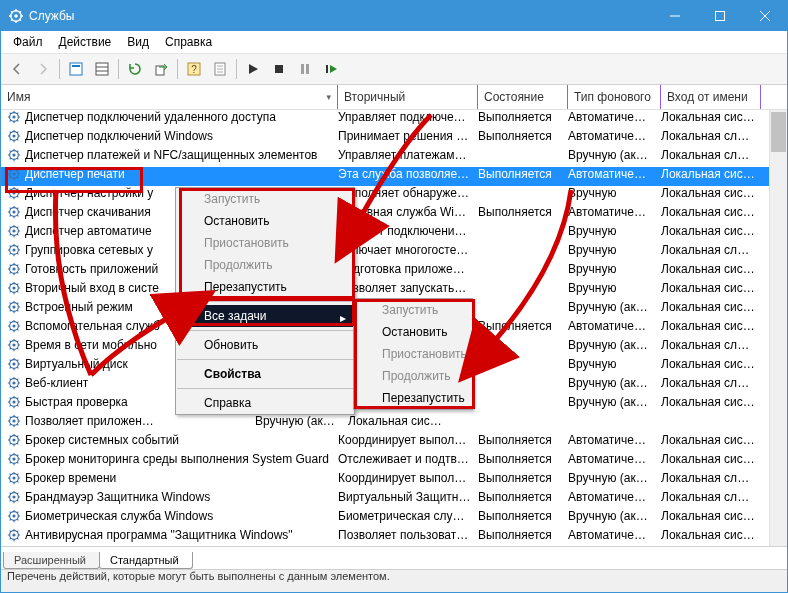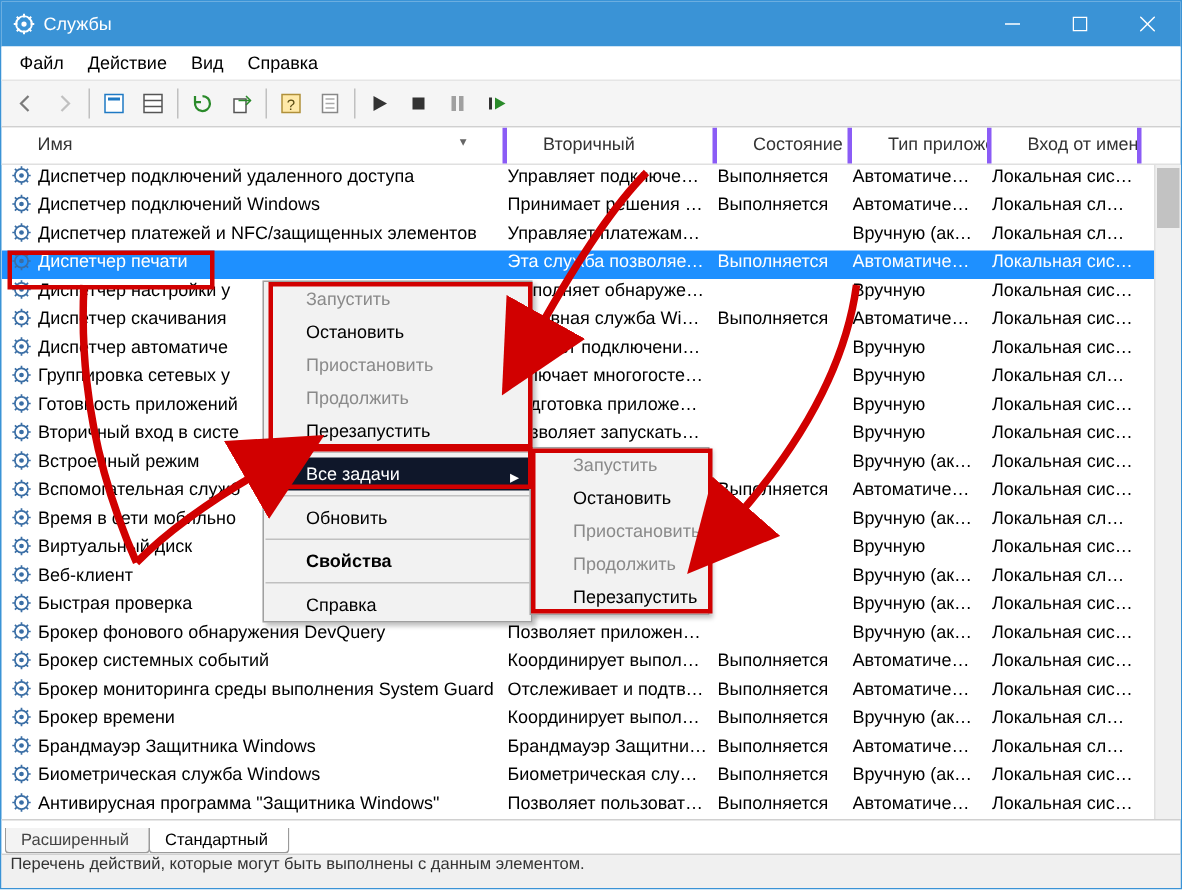--- a/index.html
+++ b/index.html
@@ -11,21 +11,21 @@
 .tbtn svg{width:10px;height:10px}
 .menubar{height:22px;background:#fff;display:flex;align-items:center;padding:0 4px;border-bottom:1px solid #e5e5e5}
 .menubar .mitem{padding:2px 8px;cursor:default}
 .menubar .mitem .ul{}
 .toolbar{height:30px;background:#f5f5f5;border-bottom:1px solid #d0d0d0;display:flex;align-items:center;padding:0 4px;gap:2px}
 .tbico{width:22px;height:22px;display:flex;align-items:center;justify-content:center;border:1px solid transparent}
 .tbico svg{width:16px;height:16px}
 .tbsep{width:1px;height:20px;background:#c0c0c0;margin:0 2px}
 .content{flex:1;display:flex;flex-direction:column;position:relative;overflow:hidden}
 .listhead{display:flex;background:#fff;border-bottom:1px solid #e0e0e0;height:24px}
-.listhead .col{padding:4px 24px;border-right:3px solid #8b5cf6;box-sizing:border-box;display:flex;align-items:flex-start;color:#333;overflow:hidden;white-space:nowrap}
+.listhead .col{padding:4px 6px;border-right:1px solid #8b5cf6;box-sizing:border-box;display:flex;align-items:center;color:#333;overflow:hidden;white-space:nowrap}
 .col.name{width:337px}
 .col.desc{width:140px}
 .col.state{width:90px}
 .col.start{width:93px}
 .col.logon{width:100px}
 .list{flex:1;overflow-y:auto;overflow-x:hidden;background:#fff;position:relative}
 .row{display:flex;height:19px;align-items:flex-start}
 .row .svc-icon{width:14px;height:14px;margin:0 4px 0 6px;flex:0 0 auto}
 .row .cell{box-sizing:border-box;padding:0 6px 0 0;overflow:hidden;white-space:nowrap;text-overflow:ellipsis}
 .row .cname{width:313px}
@@ -166,21 +166,21 @@
   </div>
 
   <div class="content">
     <div class="listhead">
       <div class="col name">
           <span>Имя</span>
           <span class="sort-ind">▾</span>
         </div>
       <div class="col desc">Вторичный</div>
       <div class="col state">Состояние</div>
-      <div class="col start">Тип приложе</div>
+      <div class="col start">Тип фонового</div>
       <div class="col logon">Вход от имени</div>
     </div>
     <div class="list" id="list">
       <div class="scroll-dummy">
           <div class="scroll-thumb"></div>
         </div>
     <div class="row">
           <span class="svc-icon"><svg viewBox="0 0 16 16">
               <circle cx="8" cy="8" r="5" fill="none" stroke="#3a6ea5" stroke-width="1.3"></circle>
               <circle cx="8" cy="8" r="1.8" fill="#3a6ea5"></circle>
@@ -371,21 +371,20 @@
           <span class="cell cstate"></span>
           <span class="cell cstart">Вручную (ак…</span>
           <span class="cell clogon">Локальная сис…</span>
         </div>
         <div class="row">
           <span class="svc-icon"><svg viewBox="0 0 16 16">
               <circle cx="8" cy="8" r="5" fill="none" stroke="#3a6ea5" stroke-width="1.3"></circle>
               <circle cx="8" cy="8" r="1.8" fill="#3a6ea5"></circle>
               <path d="M8 1v2M8 13v2M1 8h2M13 8h2M3 3l1.5 1.5M11.5 11.5L13 13M13 3l-1.5 1.5M4.5 11.5L3 13" stroke="#3a6ea5" stroke-width="1.3"></path>
             </svg></span>
-          <span class="cell cname">Брокер фонового обнаружения DevQuery</span>
           <span class="cell cdesc">Позволяет приложен…</span>
           <span class="cell cstate"></span>
           <span class="cell cstart">Вручную (ак…</span>
           <span class="cell clogon">Локальная сис…</span>
         </div>
         <div class="row">
           <span class="svc-icon"><svg viewBox="0 0 16 16">
               <circle cx="8" cy="8" r="5" fill="none" stroke="#3a6ea5" stroke-width="1.3"></circle>
               <circle cx="8" cy="8" r="1.8" fill="#3a6ea5"></circle>
               <path d="M8 1v2M8 13v2M1 8h2M13 8h2M3 3l1.5 1.5M11.5 11.5L13 13M13 3l-1.5 1.5M4.5 11.5L3 13" stroke="#3a6ea5" stroke-width="1.3"></path>
@@ -420,21 +419,21 @@
           <span class="cell cstart">Вручную (ак…</span>
           <span class="cell clogon">Локальная слу…</span>
         </div>
         <div class="row">
           <span class="svc-icon"><svg viewBox="0 0 16 16">
               <circle cx="8" cy="8" r="5" fill="none" stroke="#3a6ea5" stroke-width="1.3"></circle>
               <circle cx="8" cy="8" r="1.8" fill="#3a6ea5"></circle>
               <path d="M8 1v2M8 13v2M1 8h2M13 8h2M3 3l1.5 1.5M11.5 11.5L13 13M13 3l-1.5 1.5M4.5 11.5L3 13" stroke="#3a6ea5" stroke-width="1.3"></path>
             </svg></span>
           <span class="cell cname">Брандмауэр Защитника Windows</span>
-          <span class="cell cdesc">Брандмауэр Защитни…</span>
+          <span class="cell cdesc">Виртуальный Защитни…</span>
           <span class="cell cstate">Выполняется</span>
           <span class="cell cstart">Автоматиче…</span>
           <span class="cell clogon">Локальная слу…</span>
         </div>
         <div class="row">
           <span class="svc-icon"><svg viewBox="0 0 16 16">
               <circle cx="8" cy="8" r="5" fill="none" stroke="#3a6ea5" stroke-width="1.3"></circle>
               <circle cx="8" cy="8" r="1.8" fill="#3a6ea5"></circle>
               <path d="M8 1v2M8 13v2M1 8h2M13 8h2M3 3l1.5 1.5M11.5 11.5L13 13M13 3l-1.5 1.5M4.5 11.5L3 13" stroke="#3a6ea5" stroke-width="1.3"></path>
             </svg></span>

